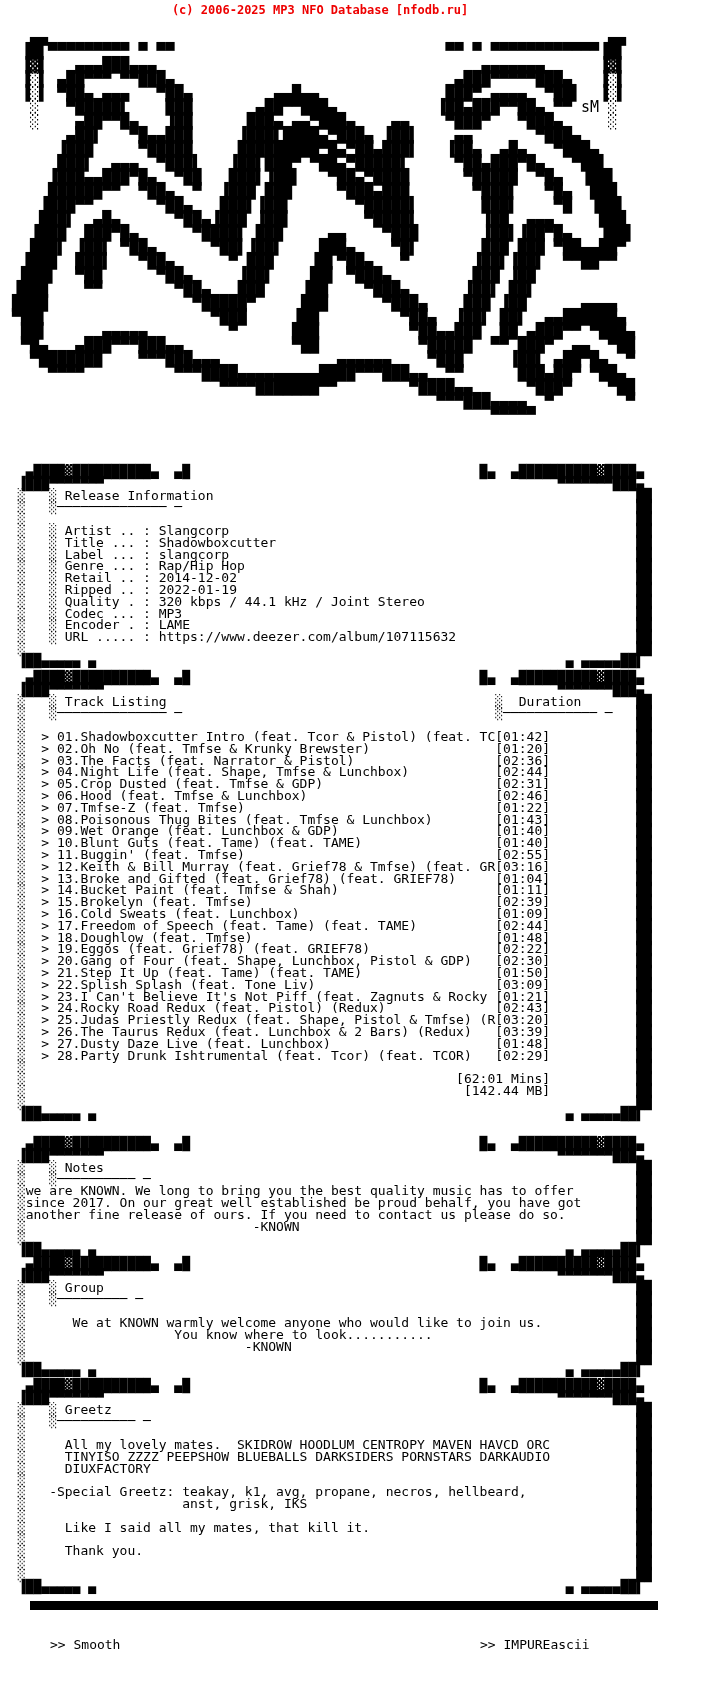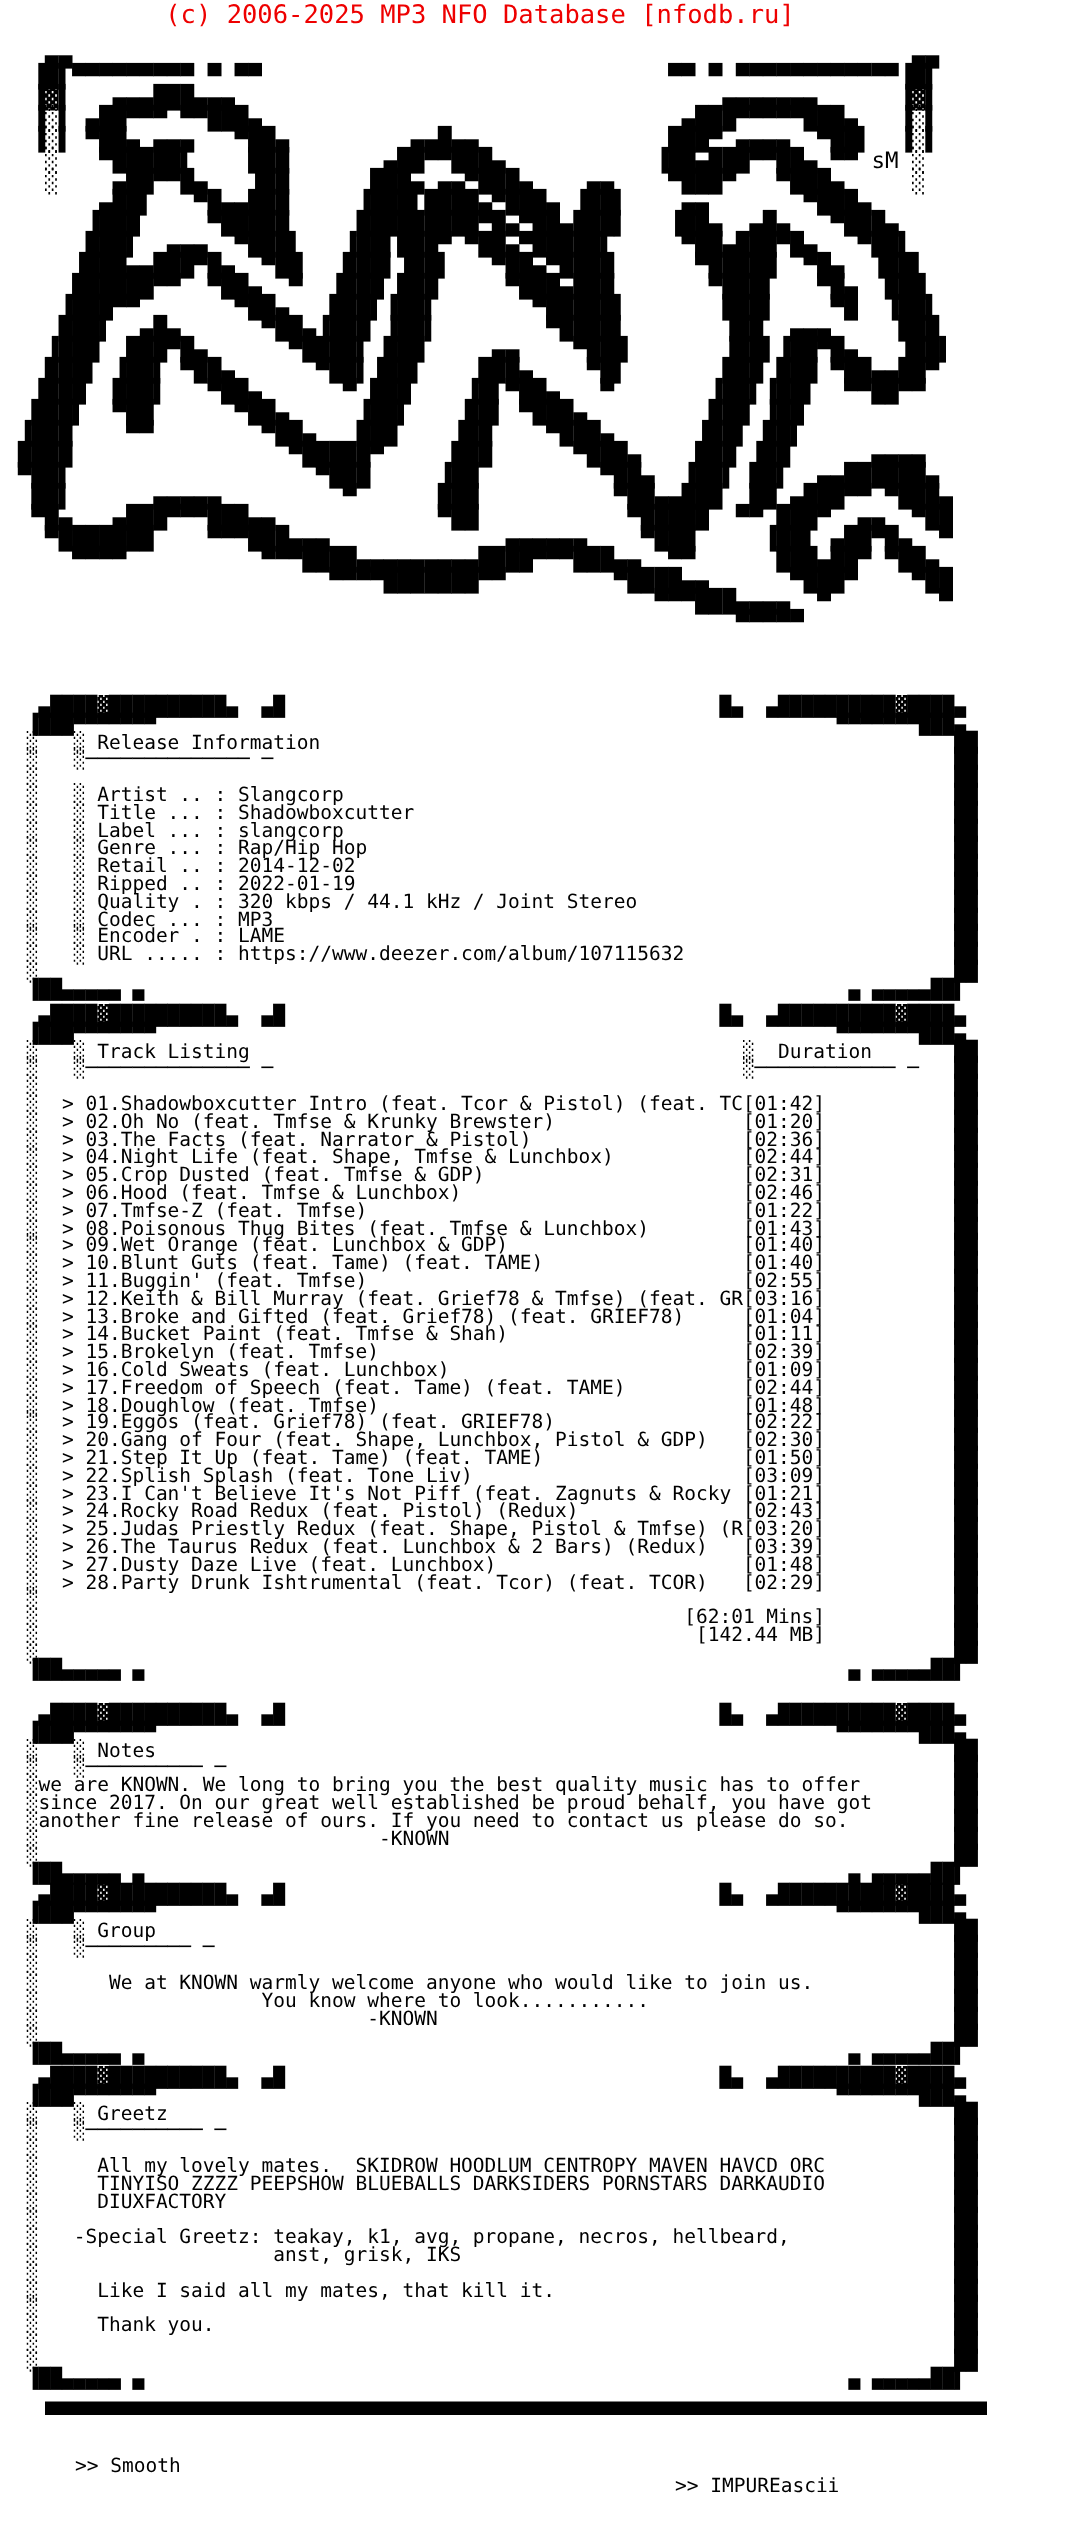--- a/index.html
+++ b/index.html
@@ -1,33 +1,33 @@
 <!DOCTYPE html>
 <html><head>
 <meta charset="utf-8">
 <style>
   html,body{margin:0;padding:0;background:#ffffff;}
   .page{position:relative;width:720px;height:1692px;background:#ffffff;overflow:hidden;
         font-family:"DejaVu Sans Mono",monospace;color:#000;}
   .nfo-header{position:absolute;top:3px;left:0;width:640px;text-align:center;
-        font-size:17px;line-height:14px;font-weight:normal;letter-spacing:0;}
+        font-size:12px;line-height:14px;font-weight:bold;letter-spacing:0;}
   pre{margin:0;padding:0;}
   .art{position:absolute;left:12px;top:30px;font-size:15px;line-height:14px;
        font-family:"DejaVu Sans Mono",monospace;}
   .box{position:absolute;left:10px;font-size:13px;line-height:11.8px;
        font-family:"DejaVu Sans Mono",monospace;}
   #box-release{top:466px;}
   #box-tracks{top:672px;}
   #box-notes{top:1138px;}
   #box-group{top:1258px;}
   #box-greetz{top:1380px;}
   .bottom-bar{position:absolute;left:30px;top:1601px;width:628px;height:9px;background:#000;}
   .footer{position:absolute;top:1638px;left:0;width:720px;font-size:13px;line-height:14px;}
   .footer .fl{position:absolute;left:14px;top:0;margin-left:36px;}
-  .footer .fr{position:absolute;left:450px;top:0;margin-top:13px;}
+  .footer .fr{position:absolute;left:480px;top:0;}
 </style>
 </head>
 <body>
 
 <div class="page">
 
   <div class="nfo-header" style="color: rgb(238, 0, 0);">(c) 2006-2025 MP3 NFO Database [nfodb.ru]</div>
 
   <pre class="art" id="art">  ▄▄                                                              ▄▄  
  ▐█▌▀▀▀▀▀▀▀▀▀ ▀ ▀▀                              ▀▀ ▀ ▀▀▀▀▀▀▀▀▀▀▀▀▐█▌ 

